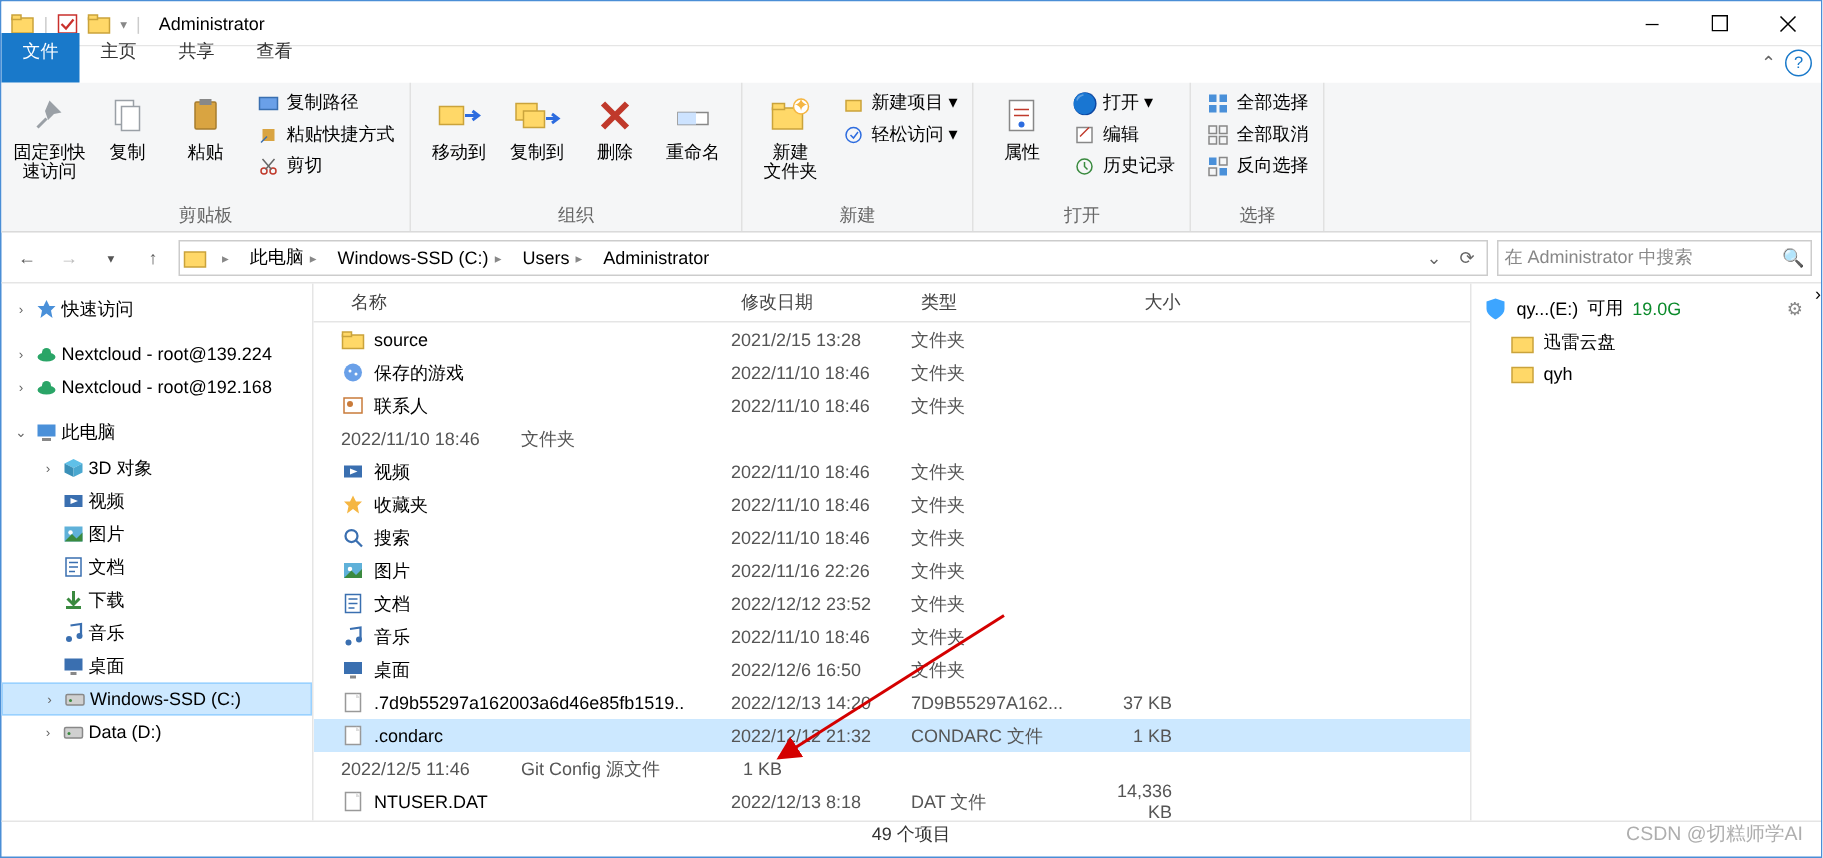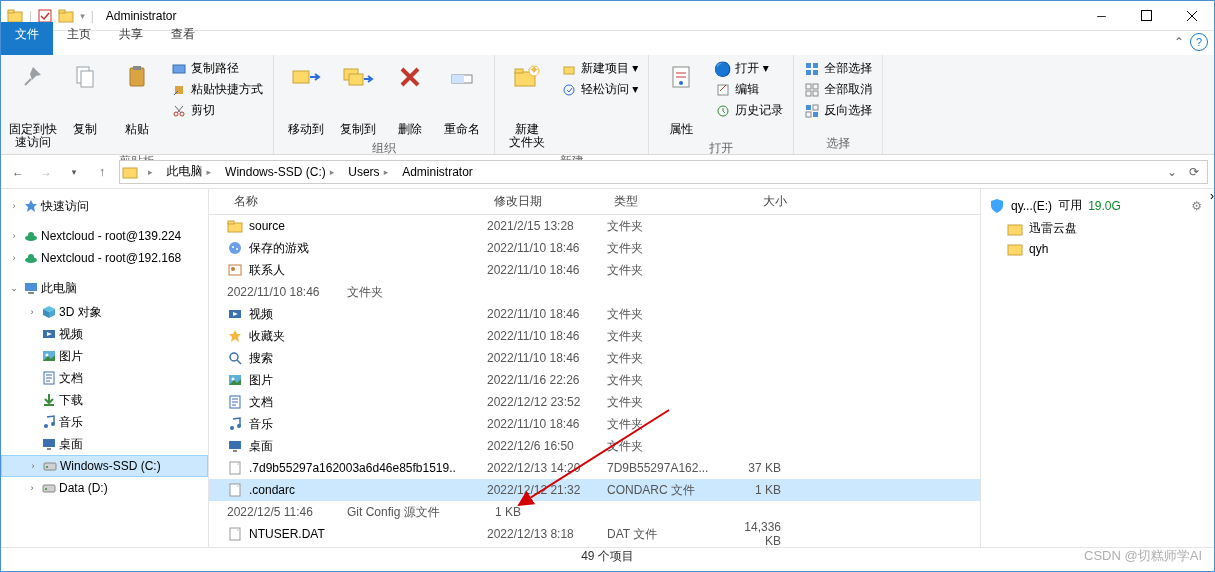--- a/index.html
+++ b/index.html
@@ -14,21 +14,21 @@
 .tab { padding:4px 14px; height:33px; line-height:16px; color:#333; cursor:default; }
 .tab.active { background:#1979ca; color:#fff; }
 .tabs .help { position:absolute; right:6px; top:2px; width:18px; height:18px; border:1px solid #1979ca; border-radius:50%; color:#1979ca; display:flex; align-items:center; justify-content:center; font-size:11px; }
 .tabs .chev { position:absolute; right:30px; top:4px; color:#666; }
 .ribbon { height:100px; background:#f5f6f7; border-bottom:1px solid #dadada; display:flex; }
 .group { border-right:1px solid #e1e1e1; padding:4px 8px 2px 8px; display:flex; flex-direction:column; }
 .group .body { flex:1; display:flex; align-items:flex-start; gap:4px; }
 .group .label { text-align:center; color:#666; font-size:12px; padding-top:2px; }
 .bigbtn { width:48px; display:flex; flex-direction:column; align-items:center; gap:2px; padding:2px; }
 .bigbtn .ic { width:32px; height:32px; display:flex; align-items:center; justify-content:center; }
-.bigbtn .tx { text-align:center; line-height:13px;margin-top:28px; }
+.bigbtn .tx { text-align:center; line-height:13px; }
 .smrow { display:flex; align-items:center; gap:4px; padding:1px 2px; white-space:nowrap; }
 .smrow .ic { width:16px; height:16px; display:flex; align-items:center; justify-content:center; }
 .col { display:flex; flex-direction:column; gap:2px; }
 .navbar { height:34px; display:flex; align-items:center; padding:3px 6px; gap:6px; border-bottom:1px solid #e5e5e5; }
 .navbtn { width:22px; height:22px; display:flex; align-items:center; justify-content:center; color:#555; }
 .navbtn.disabled { color:#bbb; }
 .addr { flex:1; height:24px; border:1px solid #ccc; display:flex; align-items:center; padding:0 2px; gap:2px; background:#fff; }
 .crumb { display:flex; align-items:center; padding:0 4px; height:22px; }
 .crumb .ar { padding:0 4px; color:#888; font-size:9px; }
 .addr .tail { margin-left:auto; display:flex; }
@@ -367,20 +367,24 @@
           <span class="ar">▸</span>
         </span>
       <span class="crumb">
           <span>Administrator</span>
         </span>
       <div class="tail">
           <div>⌄</div>
           <div>⟳</div>
         </div>
     </div>
+    <div class="search">
+        <span>在 Administrator 中搜索</span>
+        <span>🔍</span>
+      </div>
   </div>
 
   <div class="content">
     <div class="tree" id="tree">
         <div class="item" style="padding-left: 6px;">
           <span class="ch">›</span>
           <span class="ic">
             <svg width="16" height="16">
               <path d="M8 2 L10 6 L14 6 L11 9 L12 14 L8 11 L4 14 L5 9 L2 6 L6 6 Z" fill="#4a90d9"></path>
             </svg>

